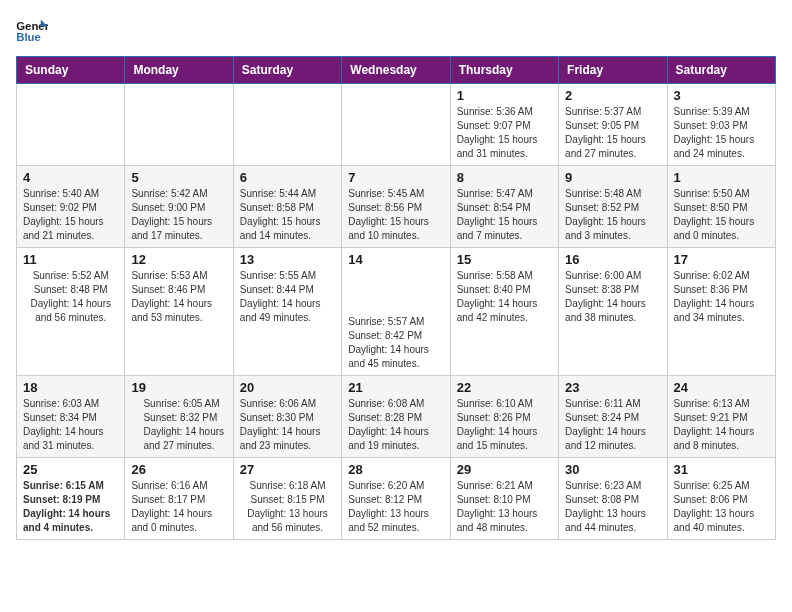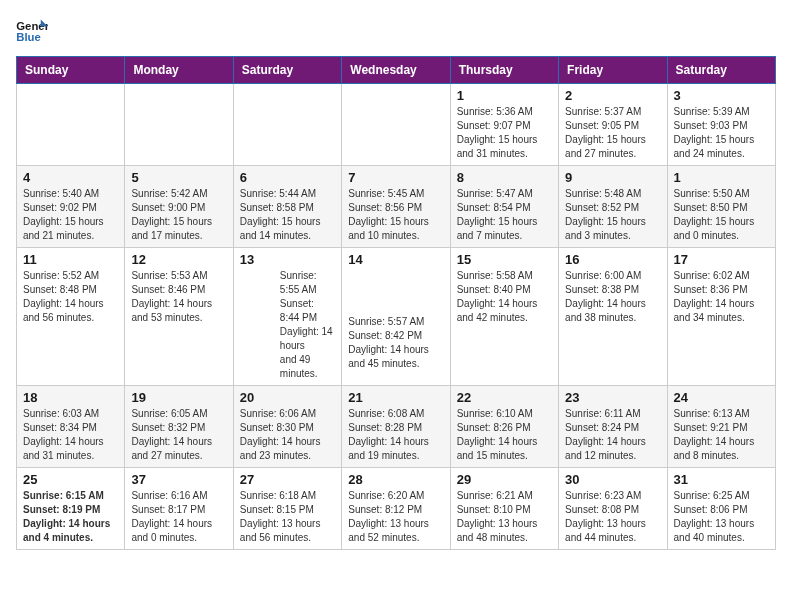--- a/index.html
+++ b/index.html
@@ -180,35 +180,35 @@
           <span class="day-num">1</span>
           <div class="day-info" style="white-space: pre-line;">Sunrise: 5:50 AM
 Sunset: 8:50 PM
 Daylight: 15 hours
 and 0 minutes.</div>
         </td>
       </tr>
       <tr>
         <td>
           <span class="day-num">11</span>
-          <div class="day-info" style="white-space: pre-line;">Sunrise: 5:52 AM
+          <div class="day-info" style="white-space: pre-line; text-align: center;">Sunrise: 5:52 AM
 Sunset: 8:48 PM
 Daylight: 14 hours
 and 56 minutes.</div>
         </td>
         <td>
           <span class="day-num">12</span>
           <div class="day-info" style="white-space: pre-line;">Sunrise: 5:53 AM
 Sunset: 8:46 PM
 Daylight: 14 hours
 and 53 minutes.</div>
         </td>
         <td>
           <span class="day-num">13</span>
-          <div class="day-info" style="white-space: pre-line; margin-left: 40px;">Sunrise: 5:55 AM
+          <div class="day-info" style="white-space: pre-line;">Sunrise: 5:55 AM
 Sunset: 8:44 PM
 Daylight: 14 hours
 and 49 minutes.</div>
         </td>
         <td>
           <span class="day-num">14</span>
           <div class="day-info" style="white-space: pre-line; margin-top: 48px;">Sunrise: 5:57 AM
 Sunset: 8:42 PM
 Daylight: 14 hours
 and 45 minutes.</div>
@@ -238,21 +238,21 @@
       <tr>
         <td>
           <span class="day-num">18</span>
           <div class="day-info" style="white-space: pre-line;">Sunrise: 6:03 AM
 Sunset: 8:34 PM
 Daylight: 14 hours
 and 31 minutes.</div>
         </td>
         <td>
           <span class="day-num">19</span>
-          <div class="day-info" style="white-space: pre-line;">Sunrise: 6:05 AM
+          <div class="day-info" style="white-space: pre-line; margin-left: 12px;">Sunrise: 6:05 AM
 Sunset: 8:32 PM
 Daylight: 14 hours
 and 27 minutes.</div>
         </td>
         <td>
           <span class="day-num">20</span>
           <div class="day-info" style="white-space: pre-line;">Sunrise: 6:06 AM
 Sunset: 8:30 PM
 Daylight: 14 hours
 and 23 minutes.</div>
@@ -288,29 +288,29 @@
       </tr>
       <tr>
         <td>
           <span class="day-num">25</span>
           <div class="day-info" style="white-space: pre-line; font-weight: bold;">Sunrise: 6:15 AM
 Sunset: 8:19 PM
 Daylight: 14 hours
 and 4 minutes.</div>
         </td>
         <td>
-          <span class="day-num">37</span>
+          <span class="day-num">26</span>
           <div class="day-info" style="white-space: pre-line;">Sunrise: 6:16 AM
 Sunset: 8:17 PM
 Daylight: 14 hours
 and 0 minutes.</div>
         </td>
         <td>
           <span class="day-num">27</span>
-          <div class="day-info" style="white-space: pre-line;">Sunrise: 6:18 AM
+          <div class="day-info" style="white-space: pre-line; text-align: center;">Sunrise: 6:18 AM
 Sunset: 8:15 PM
 Daylight: 13 hours
 and 56 minutes.</div>
         </td>
         <td>
           <span class="day-num">28</span>
           <div class="day-info" style="white-space: pre-line;">Sunrise: 6:20 AM
 Sunset: 8:12 PM
 Daylight: 13 hours
 and 52 minutes.</div>

